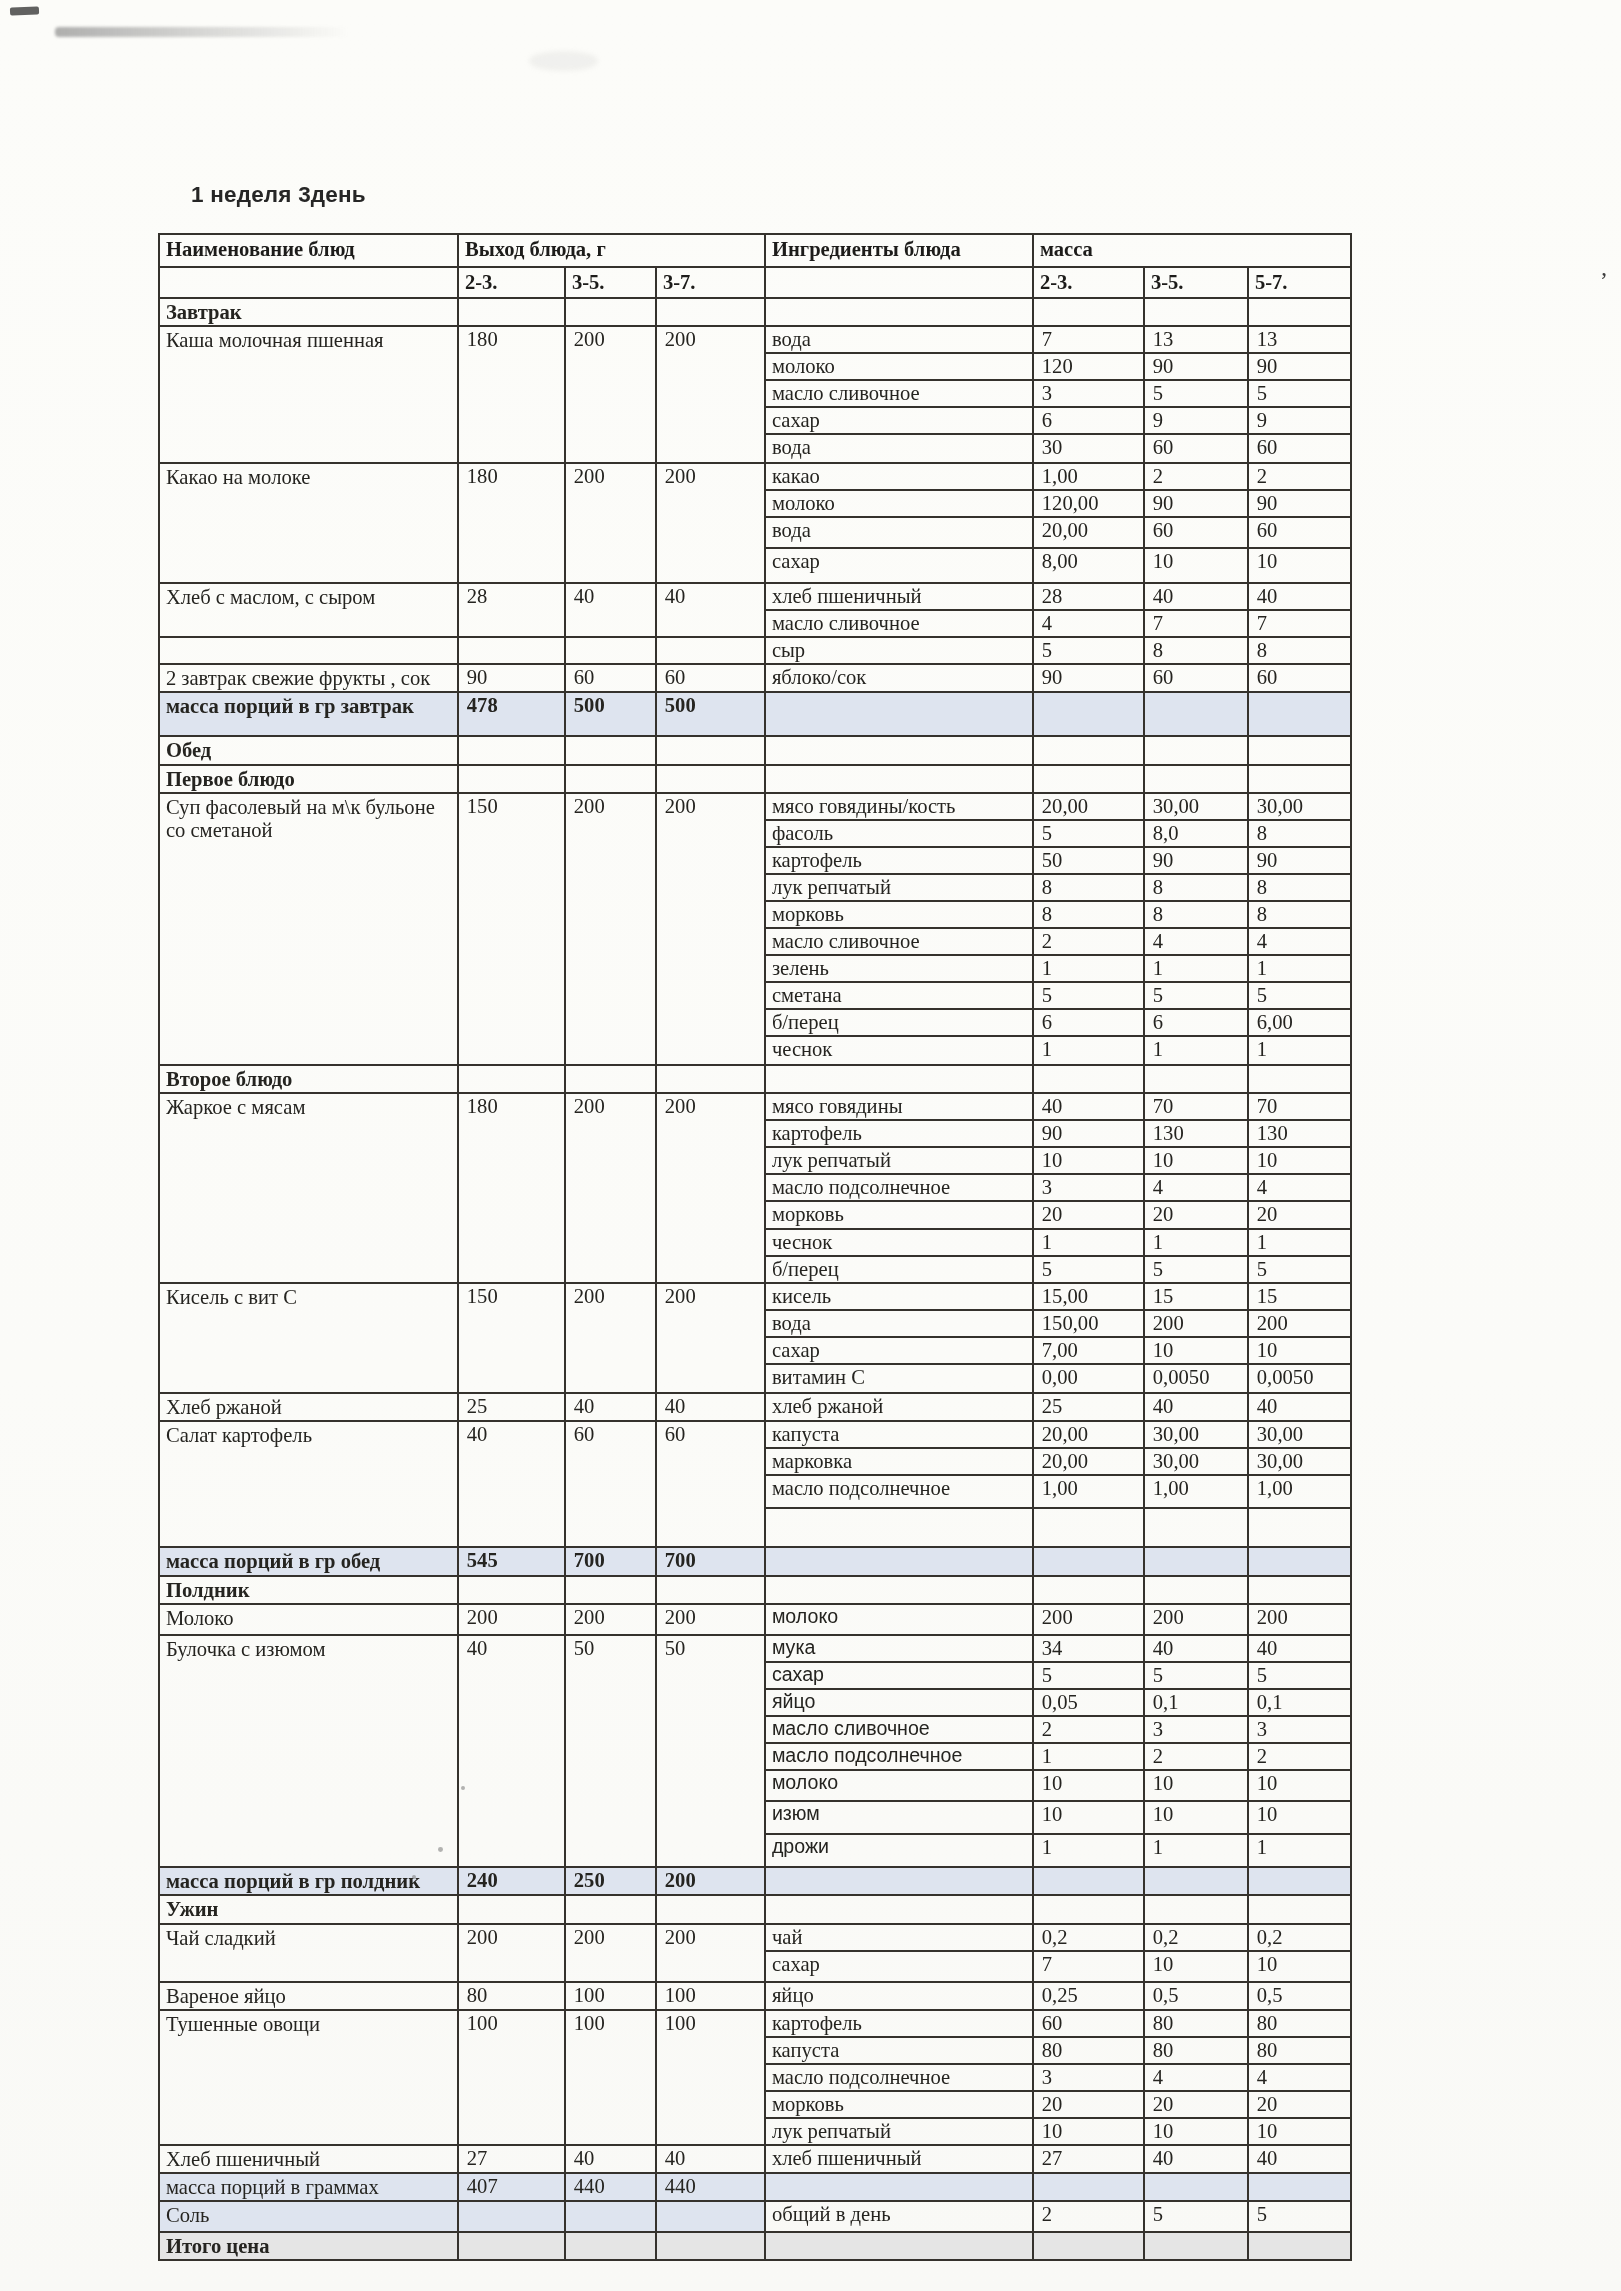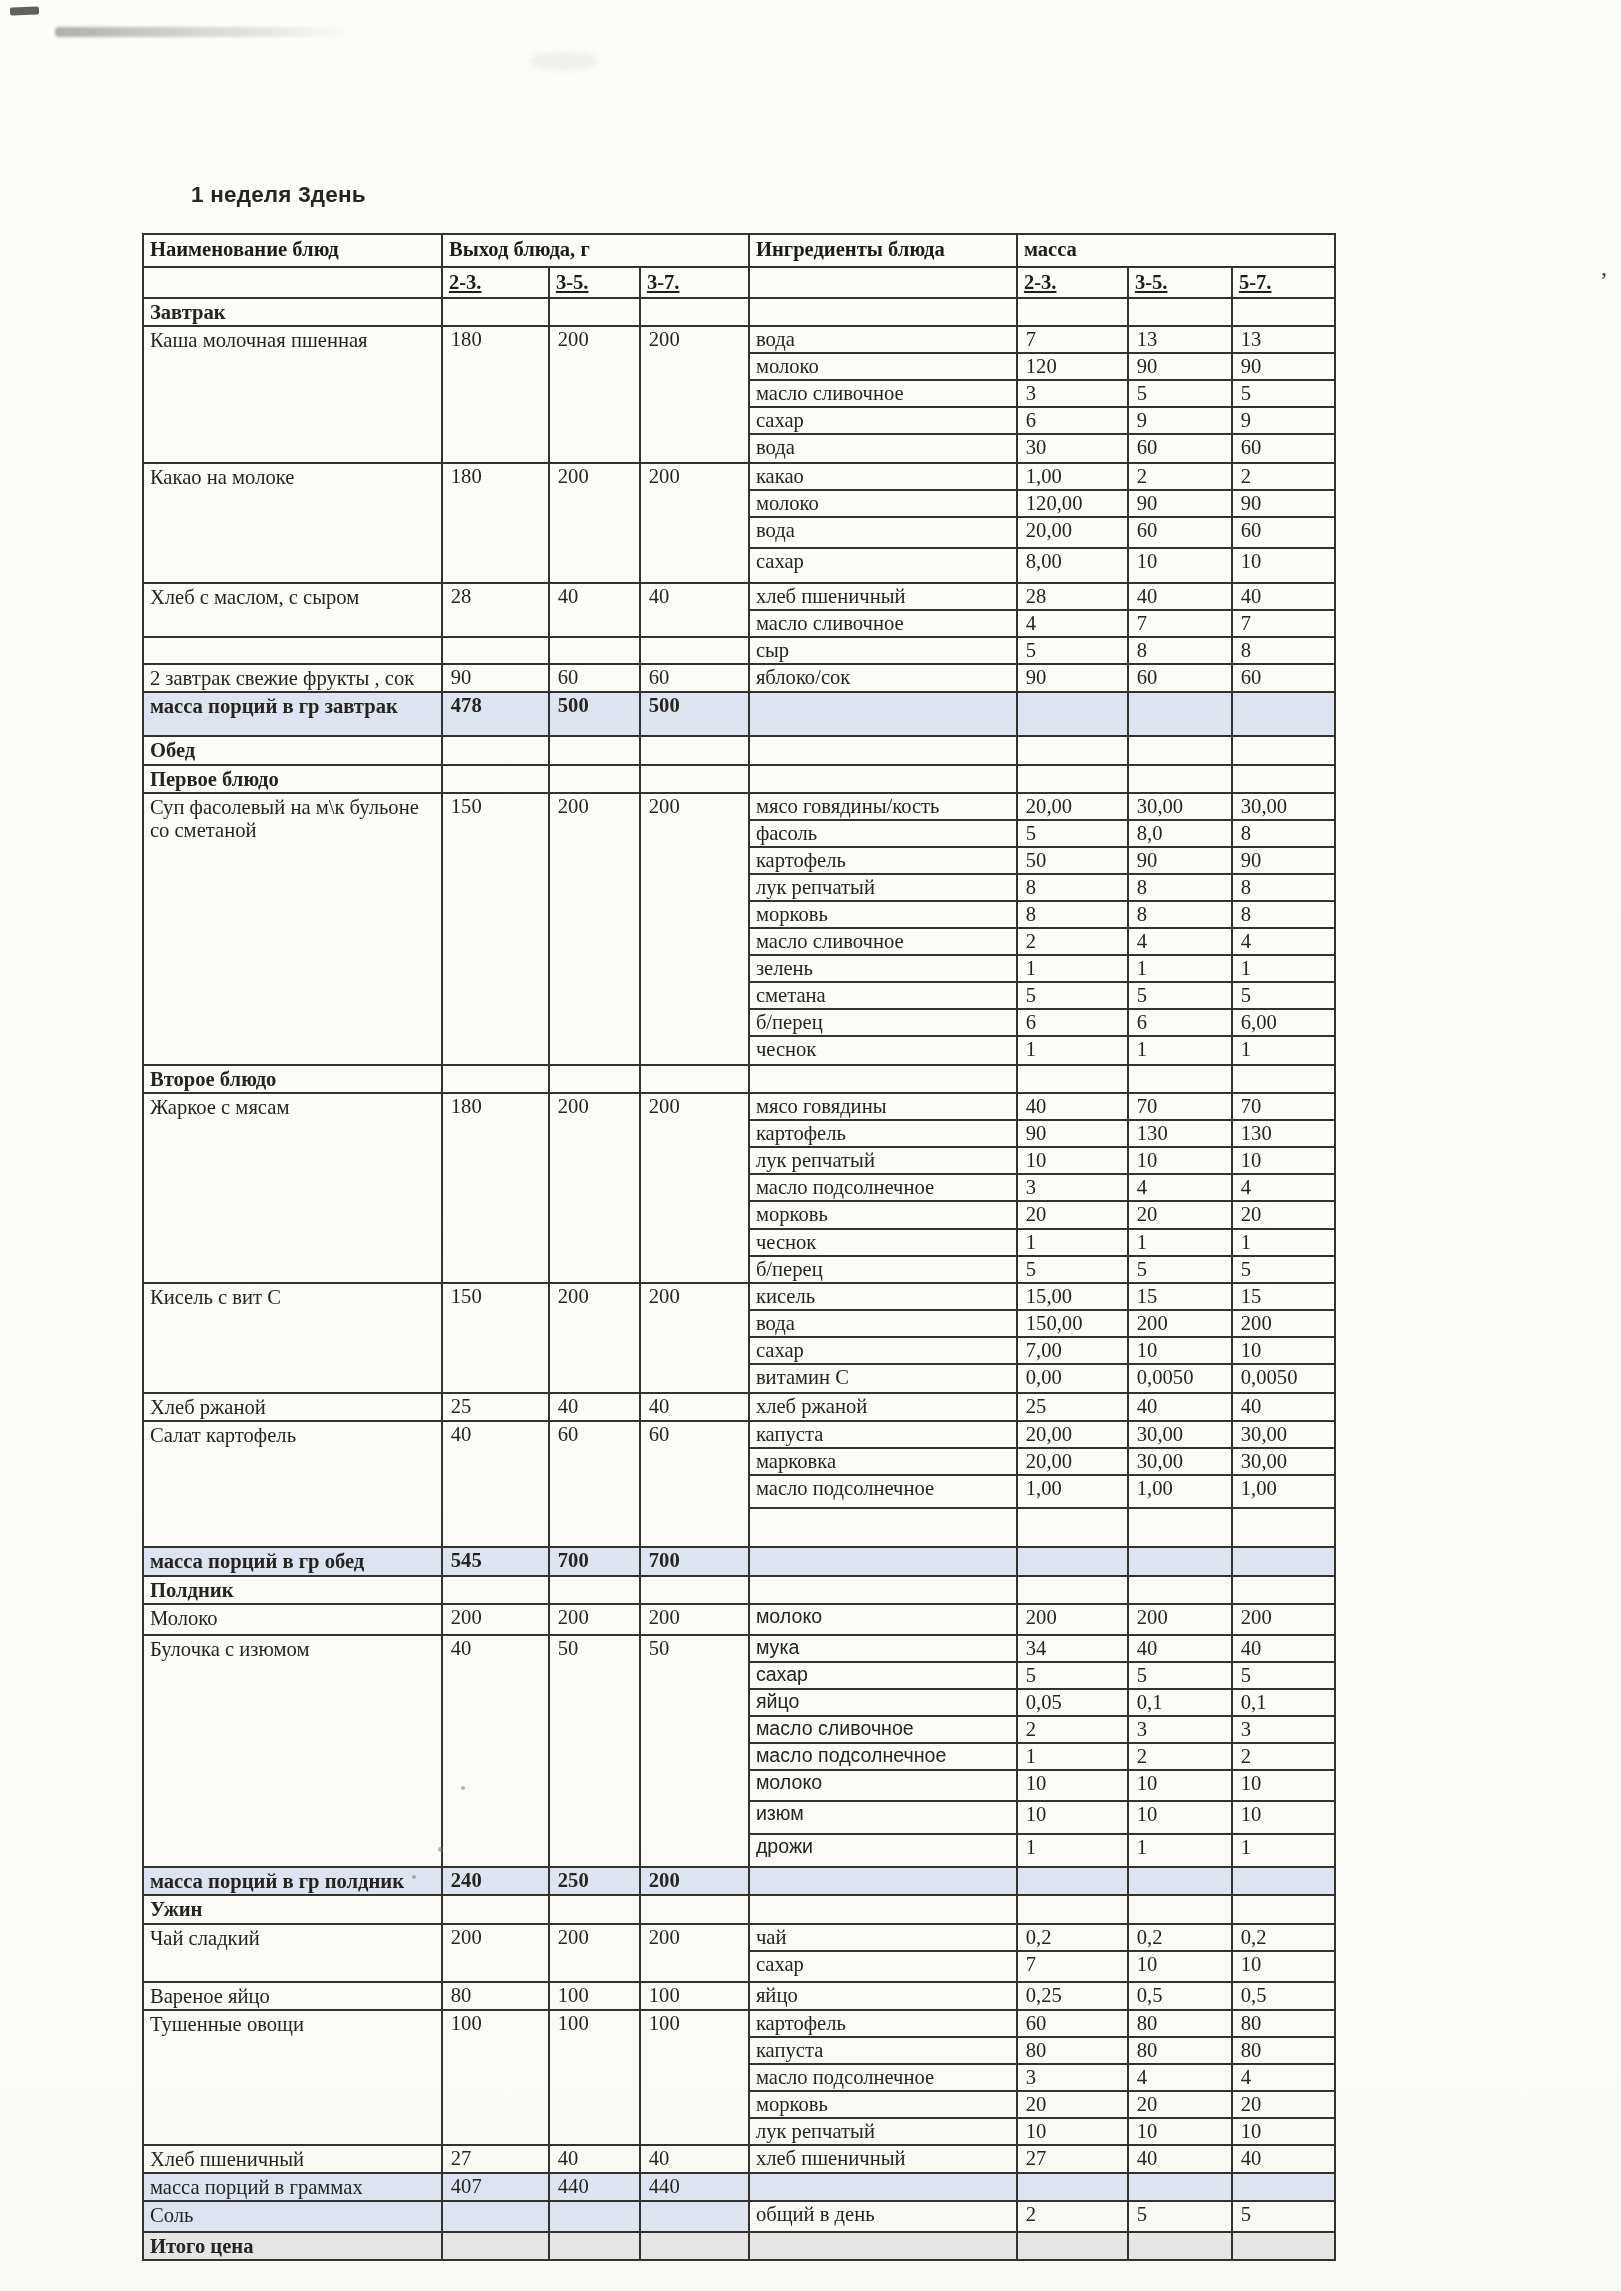--- a/index.html
+++ b/index.html
@@ -34,33 +34,33 @@
   .faintblob { position:absolute; left:529px; top:51px; width:69px; height:19.6px;
     background:rgba(175,175,175,.15); filter:blur(2.9px); border-radius:50%; }
 
   .title {
     position:absolute; left:144px; top:182px;
     font-family:"Liberation Sans", sans-serif; font-weight:bold;
     font-size:22.5px; color:#262626; letter-spacing:0.2px;margin-left:47px;
   }
 
   table.menu {
-    position:absolute; left:142px; top:233px; width:1191px;
+    position:absolute; left:158px; top:233px; width:1191px;
     border-collapse:collapse; table-layout:fixed;padding-left:36px;
   }
   col.w-name{width:299px} col.w-o1{width:107px} col.w-o2{width:91px} col.w-o3{width:109px}
   col.w-ing{width:268px} col.w-b1{width:111px} col.w-b2{width:104px} col.w-b3{width:103px}
 
   th, td { border:2px solid #35322d; }
   th {
     font-size:20.6px; font-weight:bold; text-align:left;
     padding:2.9px 5.9px; vertical-align:top; color:#1d1c1a;
   }
   thead tr:nth-child(1) { height:33px; }
-  thead tr:nth-child(2) { height:29px;text-decoration:underline; }
+  thead tr:nth-child(2) { height:29px; }
 
   td {
     font-size:20.6px; padding:1px 5.9px; vertical-align:top;
     line-height:1.12; color:#252420;
   }
   tbody tr { height:25.5px; }
   tr.sec { height:23.5px; }
   .bold { font-weight:bold; }
   .sans { font-family:"Liberation Sans", sans-serif; font-size:19.6px; }
   .num { padding-left:7.8px; }

